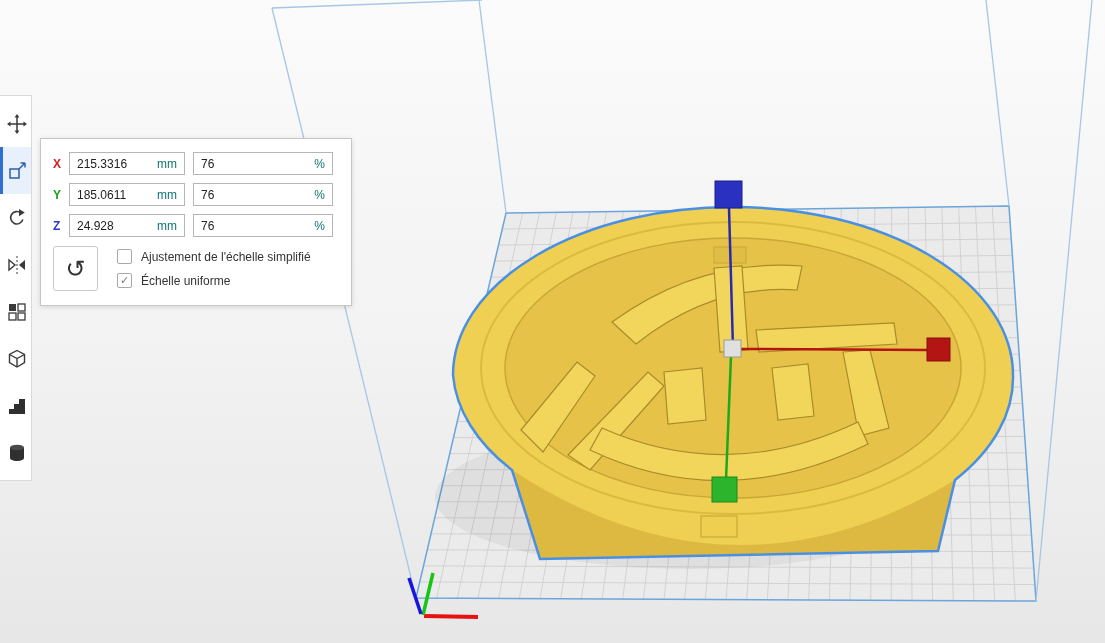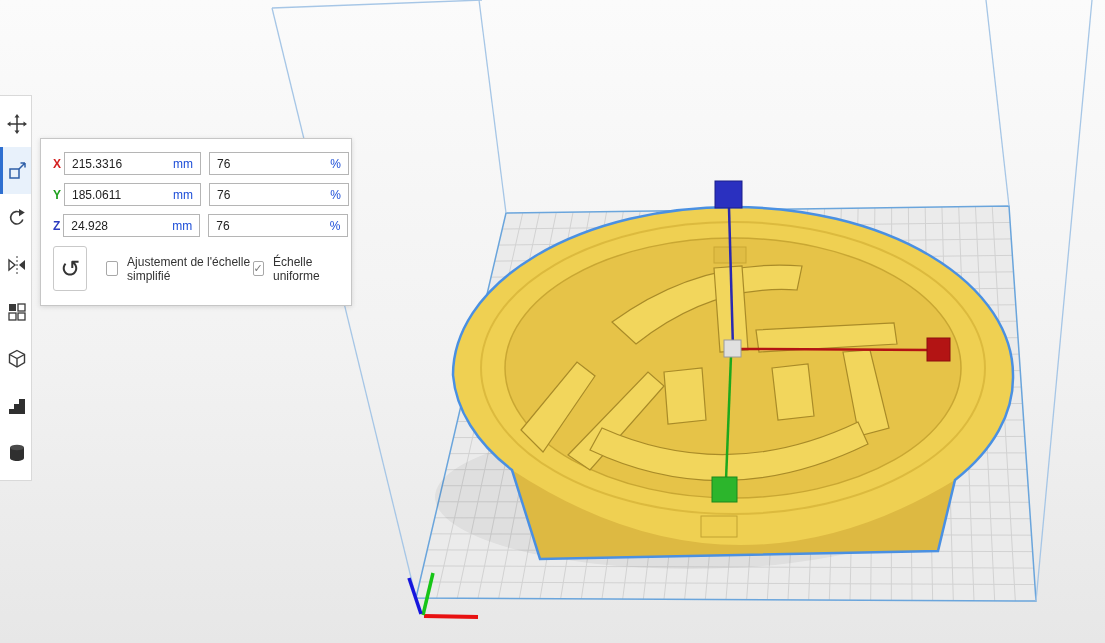--- a/index.html
+++ b/index.html
@@ -19,29 +19,29 @@
 
   
   .scale-panel{position:absolute;left:40px;top:138px;width:312px;background:#ffffff;
     border:1px solid #c6c6c6;box-shadow:0 1px 5px rgba(0,0,0,.13);
     padding:13px 13px 14px 12px;z-index:6}
   .srow{display:flex;align-items:center;margin-bottom:8px}
   .axis{width:13px;font-size:12px;font-weight:bold;margin-right:3px}
   .axis.ax-x{color:#d42020}.axis.ax-y{color:#1ea01e}.axis.ax-z{color:#2b3bbf}
   .field{display:flex;align-items:center;border:1px solid #b5b5b5;background:#fff;
     height:23px;padding:0 7px}
-  .field.val{width:137px;margin-right:8px}
+  .field.val{width:116px;margin-right:8px}
   .field.pct{width:140px}
   .field input{border:none;outline:none;flex:1;font-size:12px;font-family:inherit;
     color:#222;min-width:0;background:transparent}
-  .suffix{font-size:12px;color:#1d4ed8;margin-left:4px}
+  .suffix{font-size:12px;color:#0f766e;margin-left:4px}
   .panel-bottom{display:flex;margin-top:9px}
   .reset-btn{width:45px;height:45px;border:1px solid #c9c9c9;border-radius:3px;background:#fff;
     display:flex;align-items:center;justify-content:center;font-size:24px;color:#333;cursor:pointer}
-  .checks{margin-left:19px;display:flex;flex-direction:row;justify-content:space-between;padding:3px 0}
+  .checks{margin-left:19px;display:flex;flex-direction:column;justify-content:space-between;padding:3px 0}
   .check-row{display:flex;align-items:center;gap:9px;font-size:12px;color:#333;cursor:pointer}
   .checkbox{width:15px;height:15px;border:1px solid #a8a8a8;border-radius:2px;background:#fff;
     display:flex;align-items:center;justify-content:center;font-size:11px;line-height:1;color:#777}
 </style>
 </head>
 <body>
 
 <svg id="scene" width="1105" height="643">
 
   <g>

